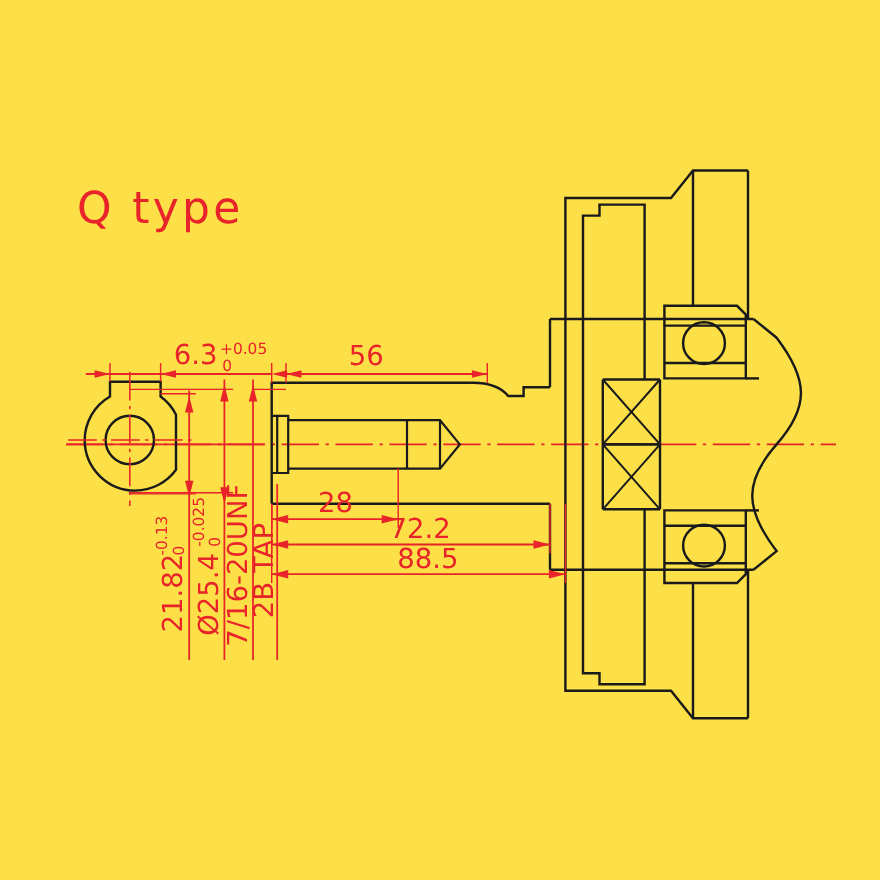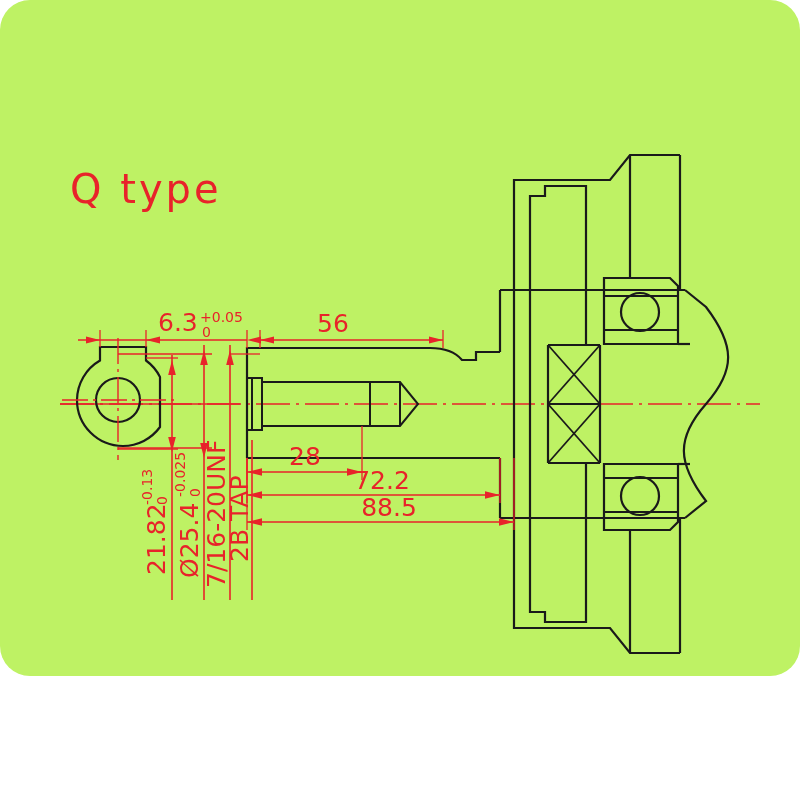--- a/index.html
+++ b/index.html
@@ -7,24 +7,23 @@
     margin: 0;
     padding: 0;
     background: #ffffff;
   }
   body {
     font-family: "DejaVu Sans", sans-serif;
   }
   #canvas {
     position: relative;
     width: 800px;
-    height: 676px;
-    background: #bef264;
+    height: 800px;
+    background: #fde047;
     overflow: hidden;
-    border-radius: 30px;
   }
   #drawing {
     position: absolute;
     left: 0;
     top: 0;
     width: 800px;
     height: 800px;
   }
   .title-text {
     font-family: "DejaVu Sans", sans-serif;

